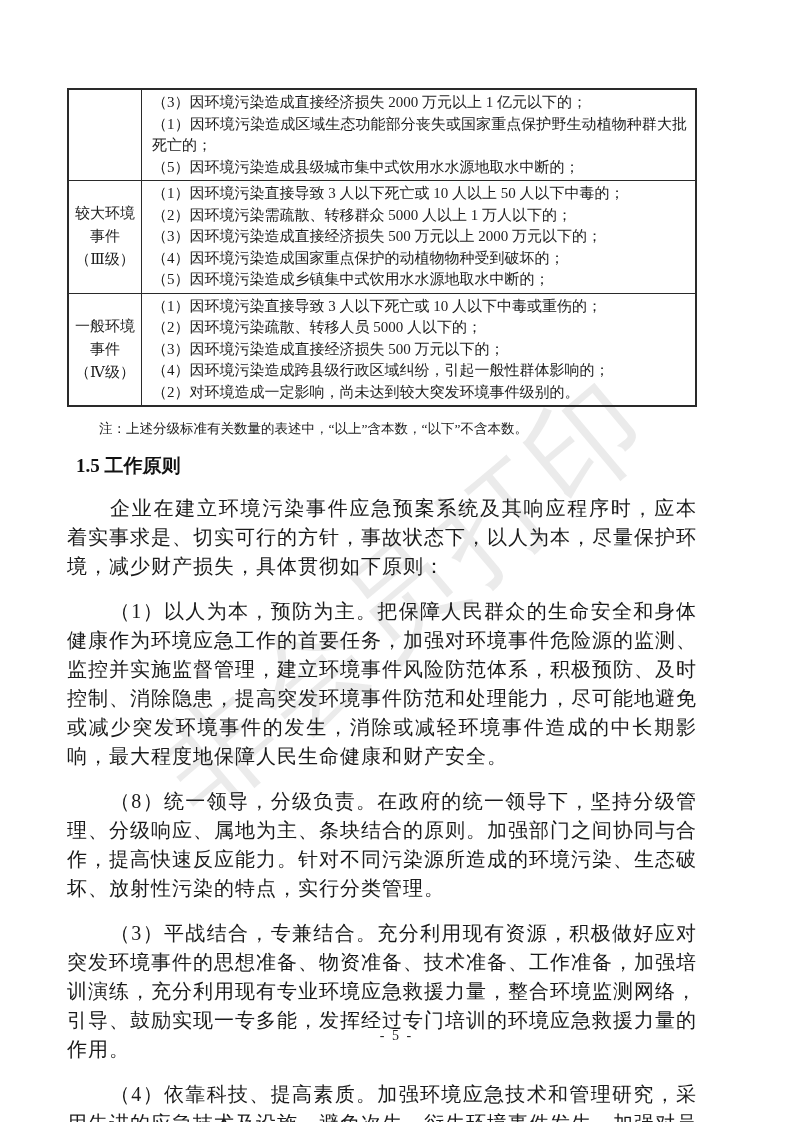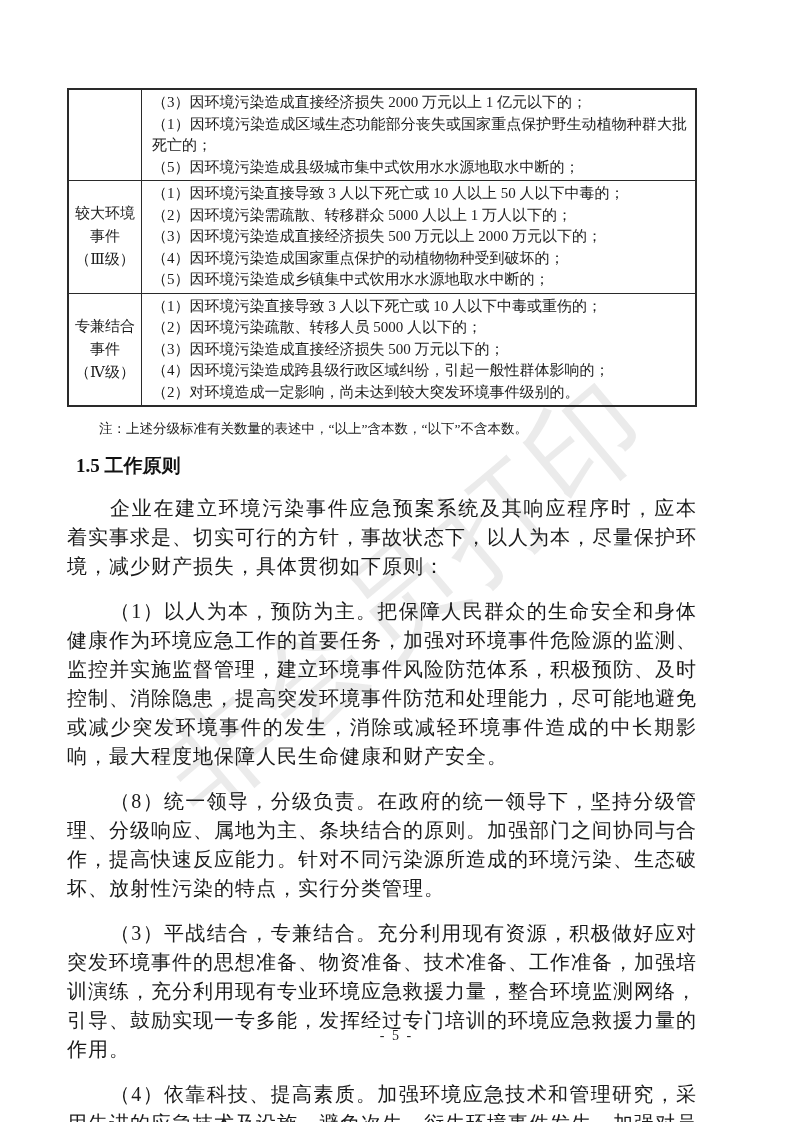--- a/index.html
+++ b/index.html
@@ -119,21 +119,21 @@
         <td class="items-cell">
           <div class="criterion">（1）因环境污染直接导致 3 人以下死亡或 10 人以上 50 人以下中毒的；</div>
           <div class="criterion">（2）因环境污染需疏散、转移群众 5000 人以上 1 万人以下的；</div>
           <div class="criterion">（3）因环境污染造成直接经济损失 500 万元以上 2000 万元以下的；</div>
           <div class="criterion">（4）因环境污染造成国家重点保护的动植物物种受到破坏的；</div>
           <div class="criterion">（5）因环境污染造成乡镇集中式饮用水水源地取水中断的；</div>
         </td>
       </tr>
       <tr>
         <td class="label-cell">
-          <div>专兼结合</div>
+          <div>一般环境</div>
           <div>事件</div>
           <div>（Ⅳ级）</div>
         </td>
         <td class="items-cell">
           <div class="criterion">（1）因环境污染直接导致 3 人以下死亡或 10 人以下中毒或重伤的；</div>
           <div class="criterion">（2）因环境污染疏散、转移人员 5000 人以下的；</div>
           <div class="criterion">（3）因环境污染造成直接经济损失 500 万元以下的；</div>
           <div class="criterion">（4）因环境污染造成跨县级行政区域纠纷，引起一般性群体影响的；</div>
           <div class="criterion">（2）对环境造成一定影响，尚未达到较大突发环境事件级别的。</div>
         </td>

